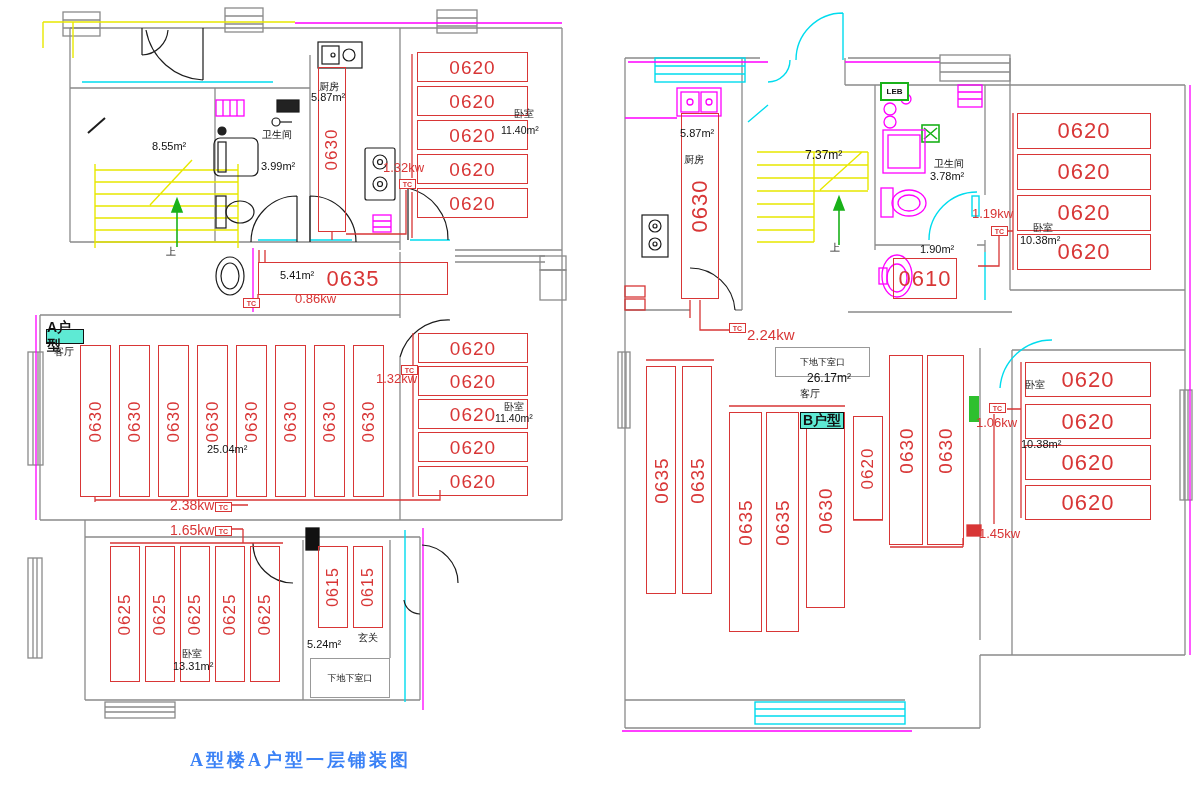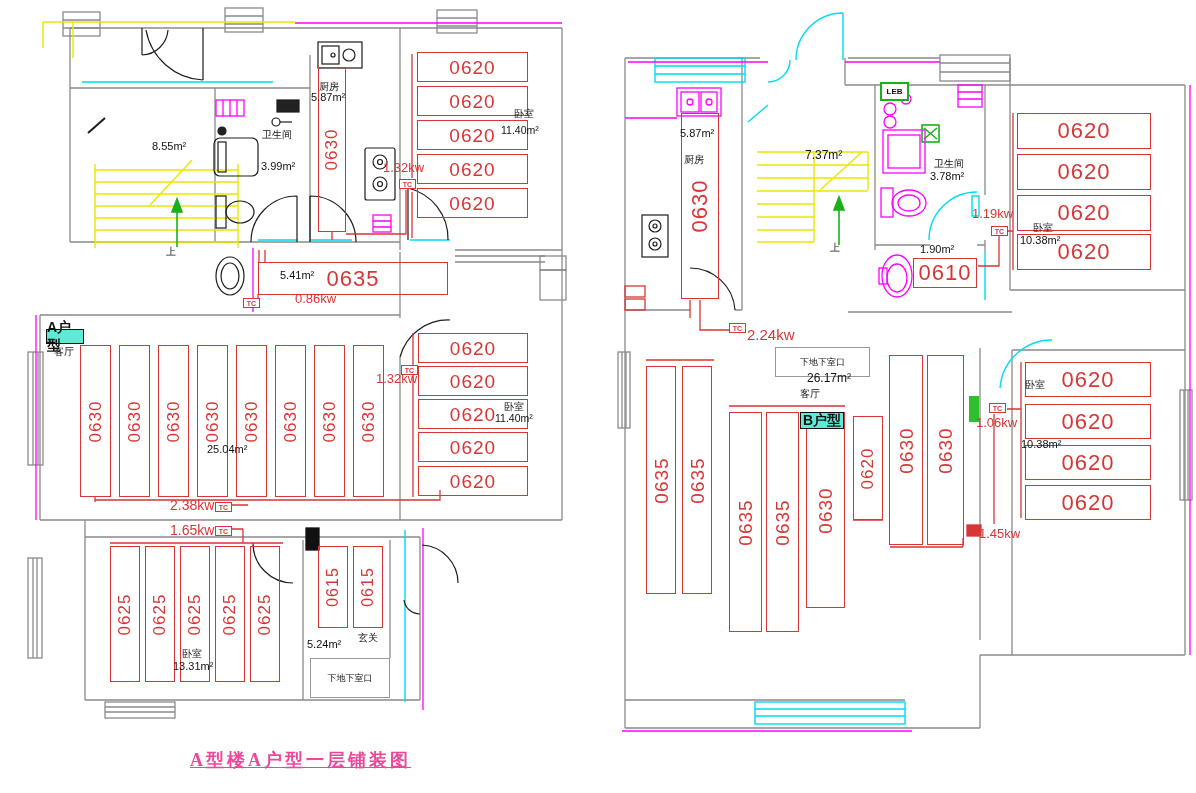--- a/index.html
+++ b/index.html
@@ -19,22 +19,22 @@
   .kw.big{font-size:15px;}
   .tcbox{position:absolute;width:17px;height:10px;border:1px solid #d83636;color:#d83636;
          font-size:7px;font-weight:bold;display:flex;align-items:center;justify-content:center;
          line-height:1;background:#fff;box-sizing:border-box;}
   .ubox{position:absolute;border:1.4px solid #111;color:#111;font-size:14px;font-weight:bold;
         display:flex;align-items:center;justify-content:center;background:#5eead4;box-sizing:border-box;}
   .bbox{position:absolute;border:1px solid #999;color:#111;font-size:9px;
         display:flex;align-items:center;justify-content:center;background:#fff;box-sizing:border-box;}
   .lebbox{position:absolute;border:2px solid #19b119;color:#111;font-size:8px;font-weight:bold;
         display:flex;align-items:center;justify-content:center;background:#fff;box-sizing:border-box;}
-  .title{position:absolute;color:#ec4899;font-family:"Liberation Serif",serif;font-weight:700;
-         font-size:18px;letter-spacing:3px;white-space:nowrap;text-decoration:underline;}
+  .title{position:absolute;color:#3b82f6;font-family:"Liberation Serif",serif;font-weight:700;
+         font-size:18px;letter-spacing:3px;white-space:nowrap;}
 </style>
 </head>
 <body>
 
 <div class="stage">
 
 <svg width="1196" height="793" viewBox="0 0 1196 793">
 
   <g stroke="#8a8a8a" stroke-width="1.3" fill="none">
     <path d="M70,28 H562 M70,28 V242 M562,28 V255 M70,88 H310 M215,88 V242 M310,55 V242 M400,28 V250
@@ -265,21 +265,21 @@
 <div class="panel h" style="left:418px;top:432px;width:110px;height:30px">
       <span>0620</span>
     </div>
 <div class="panel h" style="left:418px;top:466px;width:110px;height:30px">
       <span>0620</span>
     </div>
 
 <div class="panel v fs-l" style="left:681px;top:113px;width:38px;height:186px">
       <span>0630</span>
     </div>
-<div class="panel h fs-l" style="left:913px;top:258px;width:64px;height:30px">
+<div class="panel h fs-l" style="left:893px;top:258px;width:64px;height:41px">
       <span>0610</span>
     </div>
 
 <div class="panel h fs-l" style="left:1017px;top:113px;width:134px;height:36px">
       <span>0620</span>
     </div>
 <div class="panel h fs-l" style="left:1017px;top:154px;width:134px;height:36px">
       <span>0620</span>
     </div>
 <div class="panel h fs-l" style="left:1017px;top:195px;width:134px;height:36px">

